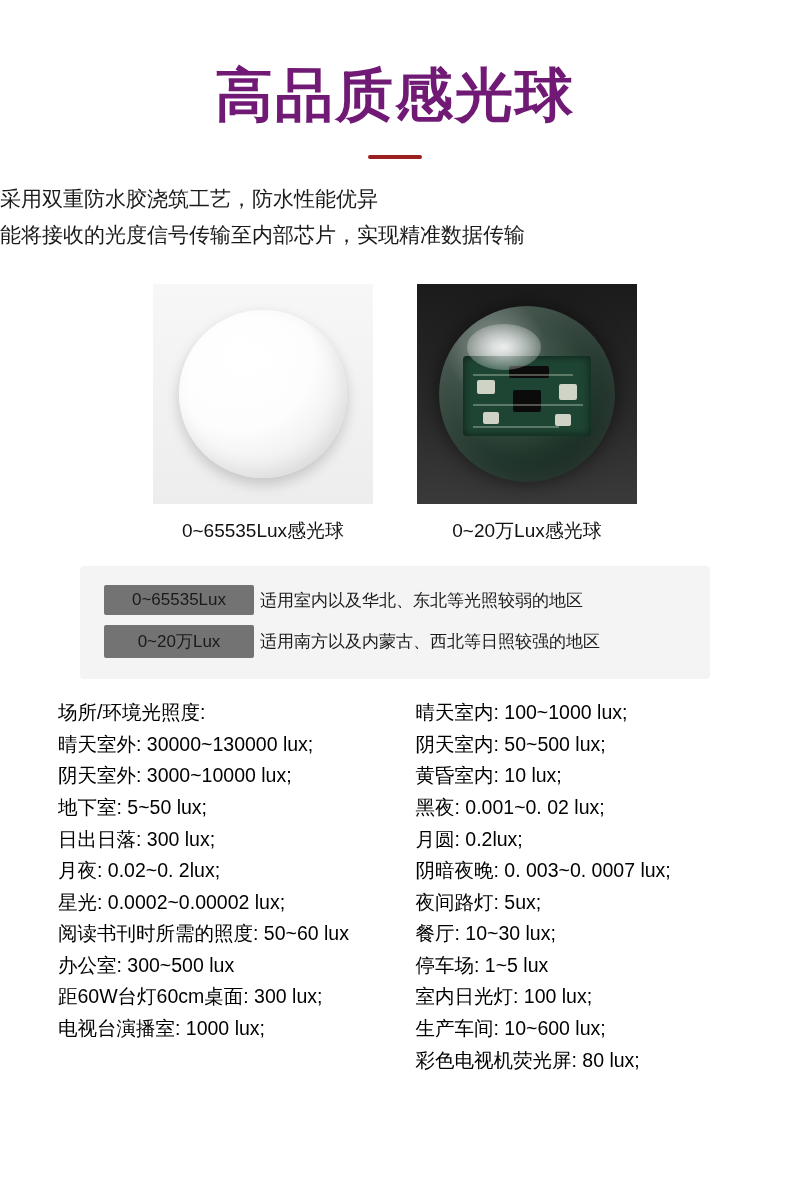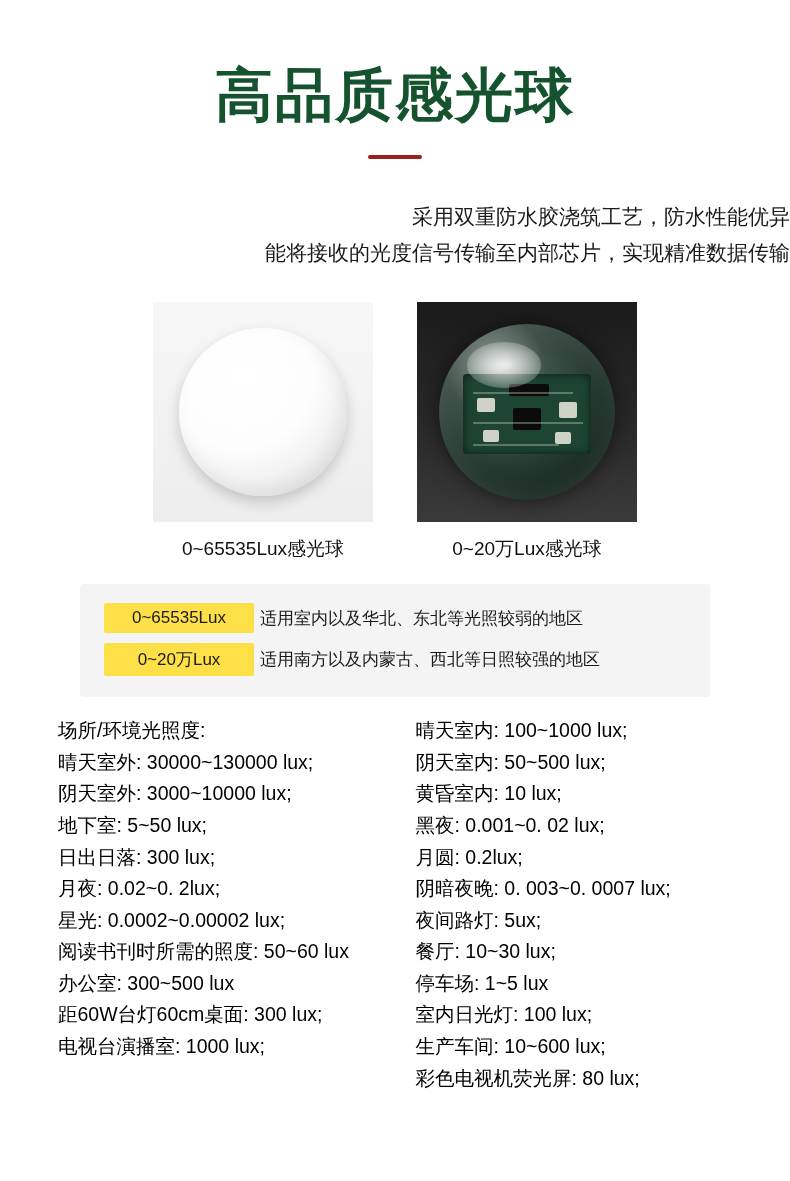--- a/index.html
+++ b/index.html
@@ -20,36 +20,36 @@
     height: 1181px;
     box-sizing: border-box;
   }
 
   
   .title {
     text-align: center;
     font-size: 58px;
     font-weight: bold;
     letter-spacing: 2px;
-    color: #14532d;
+    color: #701a75;
     margin-top: 62px;
     line-height: 1.15;
   }
   .title-rule {
     width: 54px;
     height: 4px;
     background: #9c1f1f;
     margin: 26px auto 0 auto;
     border-radius: 2px;
   }
 
   
   .subtitle {
-    text-align: right;
-    margin-top: 40px;
+    text-align: left;
+    margin-top: 22px;
     font-size: 21px;
     color: #1a1a1a;
     line-height: 1.75;
   }
 
   
   .photos {
     margin-top: 30px;
     display: flex;
     justify-content: center;
@@ -160,21 +160,21 @@
   }
   .legend-row {
     display: flex;
     align-items: center;
     padding: 5px 0;
   }
   .legend-tag {
     width: 150px;
     margin-left: 24px;
     text-align: center;
-    background: #fde047;
+    background: #737373;
     color: #1a1a1a;
     font-size: 17px;
     padding: 5px 0;
     border-radius: 2px;
     white-space: nowrap;
   }
   .legend-text {
     margin-left: 6px;
     font-size: 17px;
     color: #1a1a1a;

